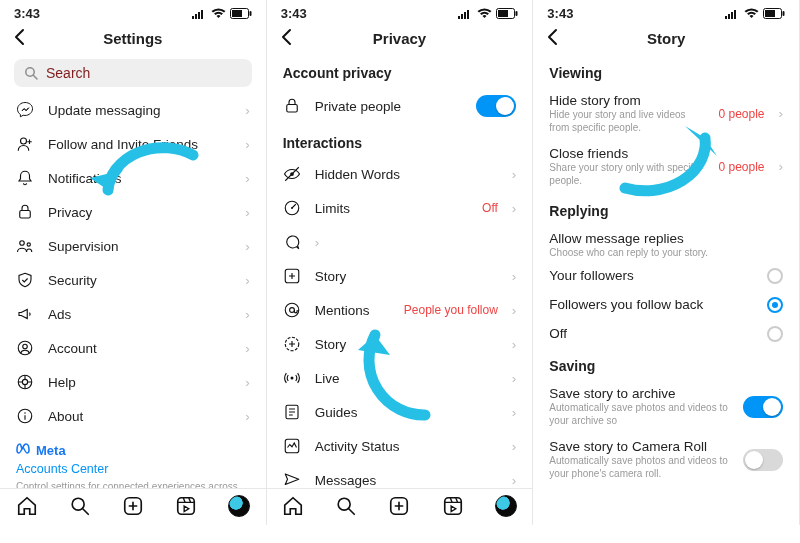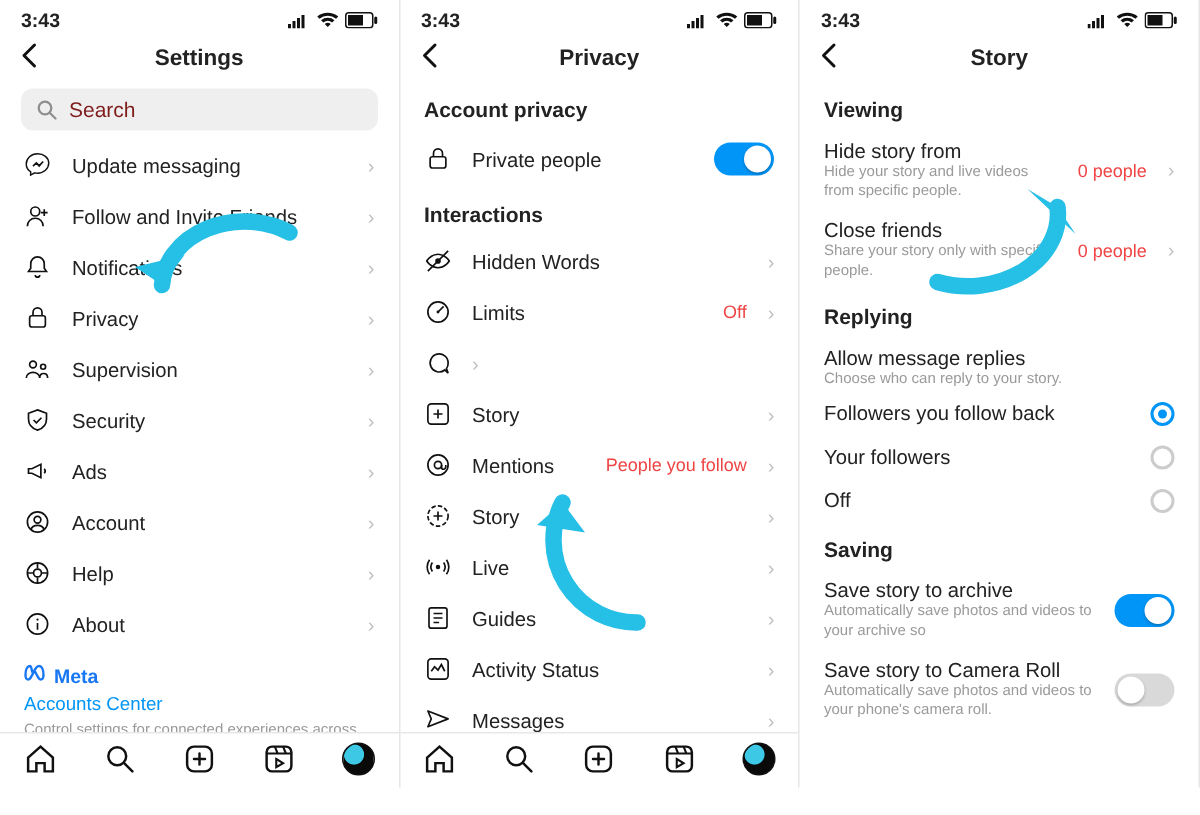--- a/index.html
+++ b/index.html
@@ -490,29 +490,29 @@
 
       <div class="section-h">Replying</div>
       <div class="row subrow" style="padding-bottom:2px">
         <div style="flex:1">
           <span class="label">Allow message replies</span>
           <span class="subtext">Choose who can reply to your story.</span>
         </div>
       </div>
 
       <div class="row">
+        <span class="label">Your followers</span>
+        <span class="row-right">
+            <span class="radio"></span>
+          </span>
+      </div>
+      <div class="row">
         <span class="label">Followers you follow back</span>
         <span class="row-right">
             <span class="radio sel"></span>
-          </span>
-      </div>
-      <div class="row">
-        <span class="label">Your followers</span>
-        <span class="row-right">
-            <span class="radio"></span>
           </span>
       </div>
       <div class="row">
         <span class="label">Off</span>
         <span class="row-right">
             <span class="radio"></span>
           </span>
       </div>
 
       <div class="section-h">Saving</div>

